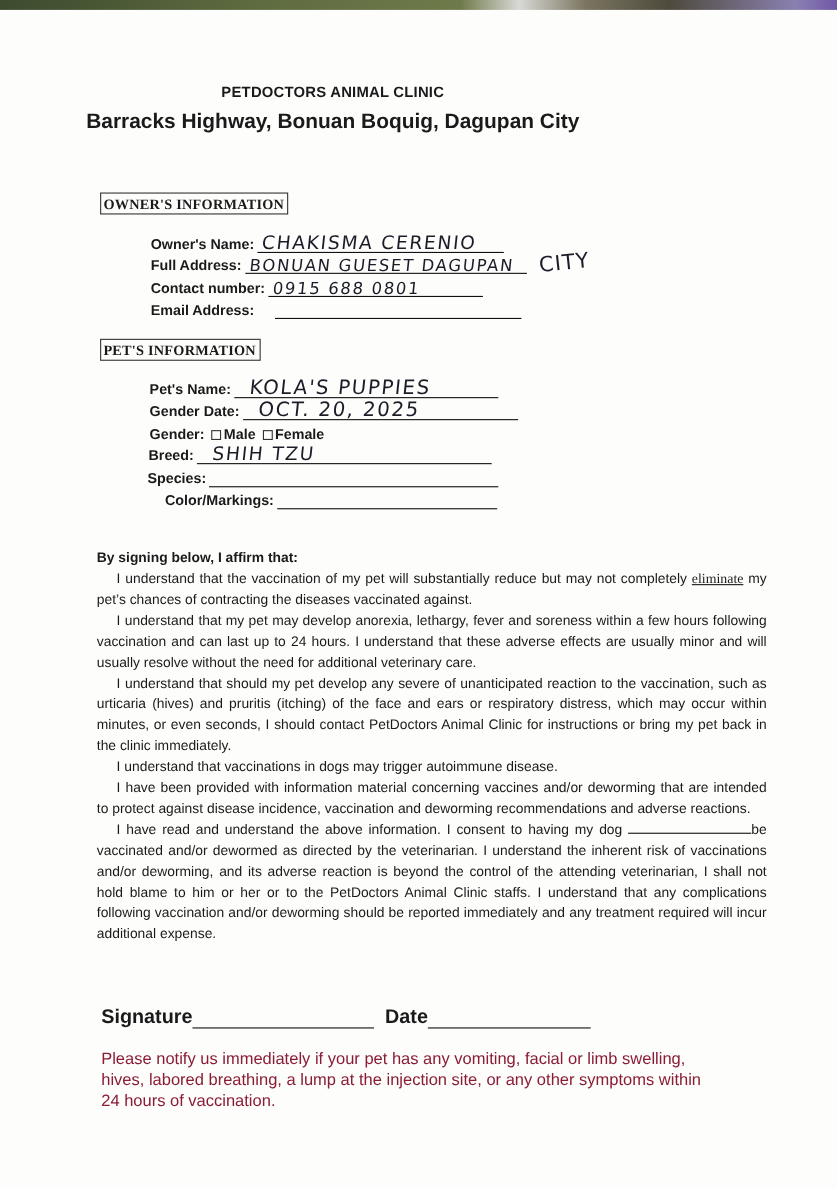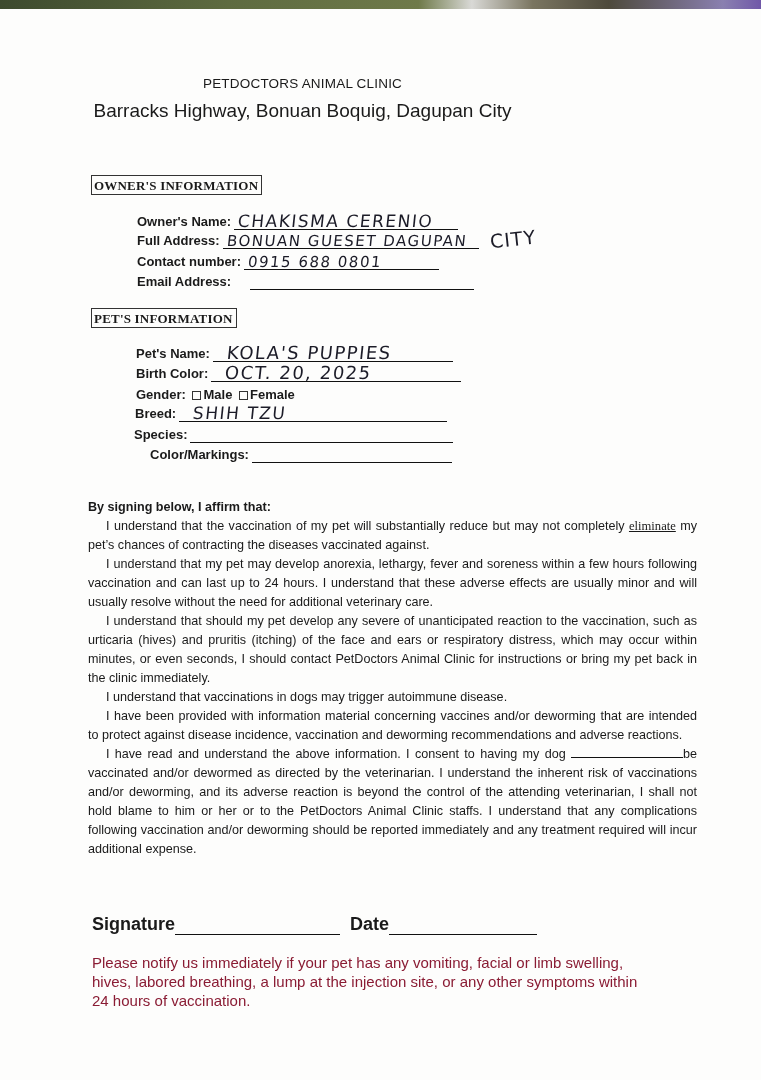--- a/index.html
+++ b/index.html
@@ -7,21 +7,21 @@
       width: 761px; height: 1080px; overflow: hidden; position: relative;
       background: #fdfdfc;
       font-family: "Liberation Sans", sans-serif;
       color: #1a1a1a;
     }
     .top-strip {
       position: absolute; left: 0; top: 0; width: 761px; height: 9px;
       background: linear-gradient(90deg, #3d4a2e 0%, #5e6b40 30%, #6f7a4a 55%, #d9d9d6 62%, #7a7560 70%, #4e4a3c 80%, #8a80b0 95%, #7058a8 100%);
     }
     .page { position: absolute; left: 0; top: 0; width: 761px; height: 1080px; }
-    .header { position: absolute; top: 76px; left: 0; width: 605px; text-align: center; font-weight: normal; }
+    .header { position: absolute; top: 76px; left: 0; width: 605px; text-align: center; font-weight: bold; }
     .header .h1 { font-size: 13.5px; letter-spacing: 0.2px; }
     .header .h2 { font-size: 19px; margin-top: 9px; }
     .section-box {
       position: absolute; border: 1.3px solid #333; padding: 1px 3px 0 2px;
       font-family: "Liberation Serif", serif; font-weight: bold; font-size: 13px; letter-spacing: 0.2px;
       line-height: 17px;
     }
     .field { position: absolute; display: flex; align-items: flex-end; font-weight: bold; font-size: 13px; height: 20px; }
     .field .label { white-space: nowrap; padding-bottom: 1px; }
     .field .line {
@@ -99,21 +99,21 @@
   <div class="section-box" style="left:91px; top:308px;">PET'S INFORMATION</div>
 
   <div class="field" style="left:136px; top:342px;text-align:right;">
     <span class="label">Pet's Name:</span>
     <span class="line" style="width:240px;">
       <span class="hand" style="font-size:18px; left:14px;">KOLA'S PUPPIES</span>
     </span>
   </div>
 
   <div class="field" style="left:136px; top:362px;">
-    <span class="label">Birth Color:</span>
+    <span class="label">Gender Date:</span>
     <span class="line" style="width:250px;">
       <span class="hand" style="font-size:18px; left:14px;">OCT. 20, 2025</span>
     </span>
   </div>
 
   <div class="gender" style="left:136px; top:387px;">
     <span>Gender:</span>
     <span class="checkbox"></span><span>Male</span>
     <span class="checkbox"></span><span>Female</span>
   </div>

